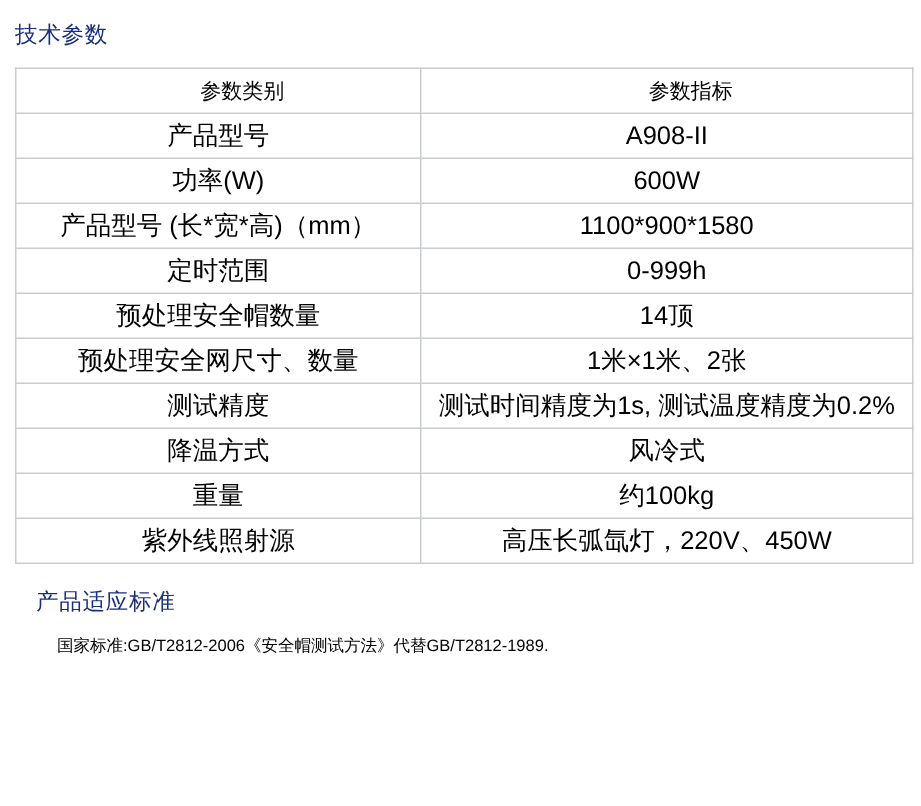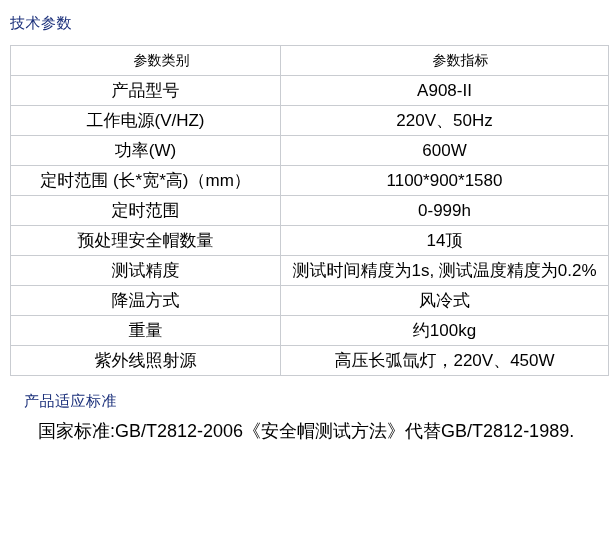--- a/index.html
+++ b/index.html
@@ -54,21 +54,21 @@
     padding-left: 36px;
   }
   table.spec td.col-a { width: 270px; }
   table.spec td.col-b { width: 328px; }
   .std-list {
     margin: 0;
     padding: 0 0 0 30px;
     list-style: none;
   }
   .std-list li {
-    font-size: 18px;
+    font-size: 11px;
     line-height: 24px;
     color: #000;
   }
 </style>
 </head>
 <body>
 
 <div class="page">
 
   <div class="section-title">技术参数</div>
@@ -77,38 +77,38 @@
     <tbody>
       <tr class="header">
         <td class="col-a">参数类别</td>
         <td class="col-b">参数指标</td>
       </tr>
       <tr>
         <td class="col-a">产品型号</td>
         <td class="col-b">A908-II</td>
       </tr>
       <tr>
-        <td class="col-a">工作电源(V/HZ)</td>
-        <td class="col-b">220V、50Hz</td>
-      </tr>
-      <tr>
         <td class="col-a">功率(W)</td>
         <td class="col-b">600W</td>
       </tr>
       <tr>
-        <td class="col-a">定时范围 (长*宽*高)（mm）</td>
+        <td class="col-a">产品型号 (长*宽*高)（mm）</td>
         <td class="col-b">1100*900*1580</td>
       </tr>
       <tr>
         <td class="col-a">定时范围</td>
         <td class="col-b">0-999h</td>
       </tr>
       <tr>
         <td class="col-a">预处理安全帽数量</td>
         <td class="col-b">14顶</td>
+      </tr>
+      <tr>
+        <td class="col-a">预处理安全网尺寸、数量</td>
+        <td class="col-b">1米×1米、2张</td>
       </tr>
       <tr>
         <td class="col-a">测试精度</td>
         <td class="col-b">测试时间精度为1s, 测试温度精度为0.2%</td>
       </tr>
       <tr>
         <td class="col-a">降温方式</td>
         <td class="col-b">风冷式</td>
       </tr>
       <tr>

